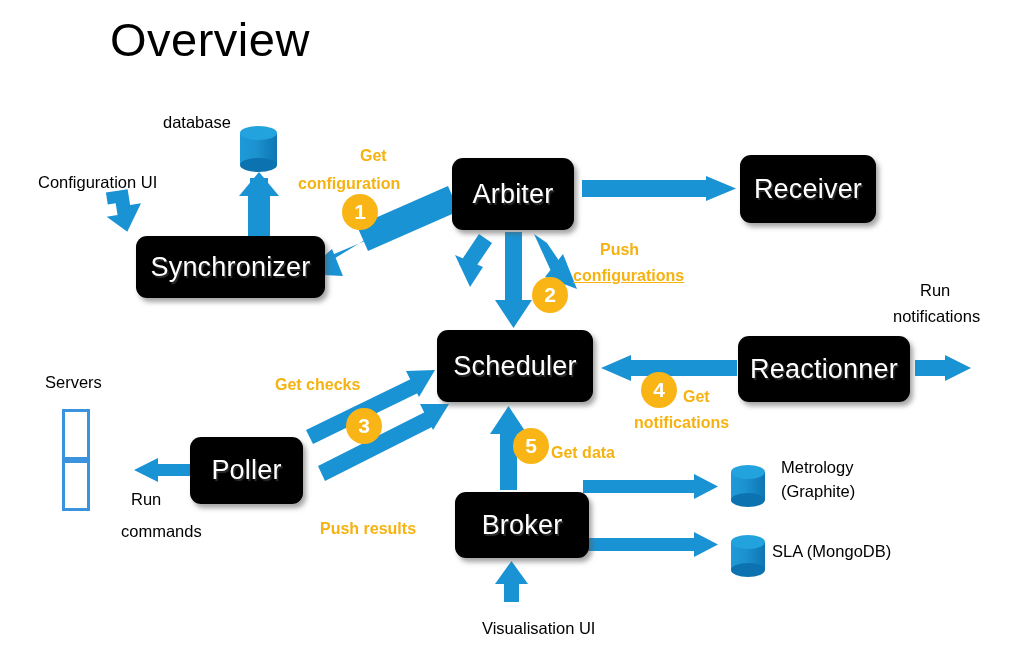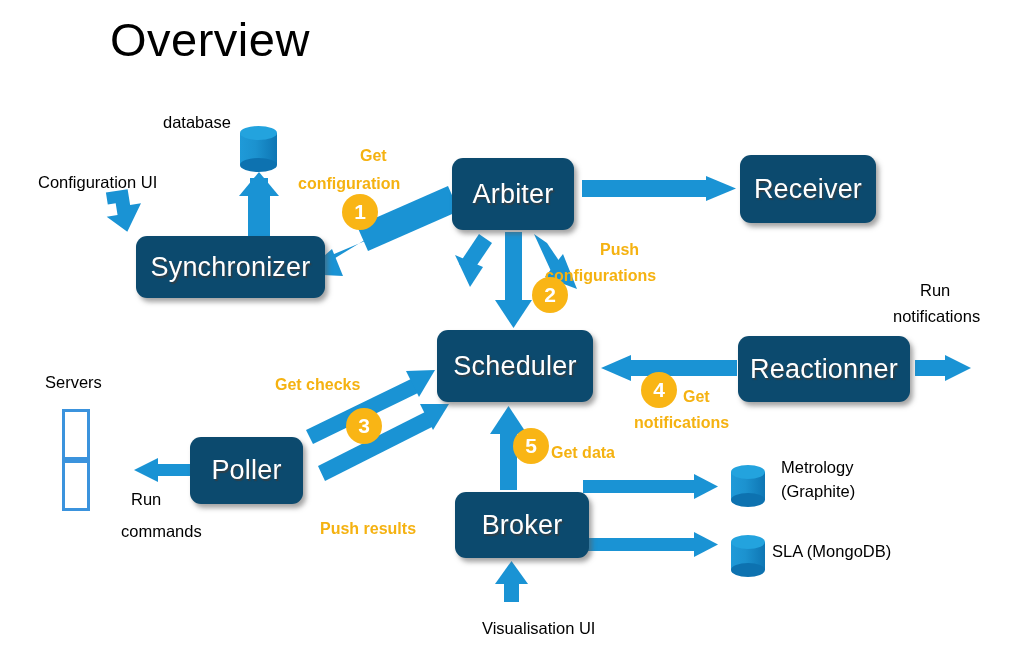--- a/index.html
+++ b/index.html
@@ -8,21 +8,21 @@
     background:#ffffff;
     font-family:"Liberation Sans", sans-serif;
     overflow:hidden;
     position:relative;
   }
   #stage{position:absolute;left:0;top:0;width:1016px;height:653px;}
   #svg-layer{position:absolute;left:0;top:0;width:1016px;height:653px;}
 
   .node{
     position:absolute;
-    background:#0c4a6e;
+    background:#000000;
     border-radius:11px;
     box-shadow:3px 4px 5px rgba(90,90,90,0.55);
     display:flex;align-items:center;justify-content:center;
     color:#ffffff;
     text-shadow:1.5px 1.5px 1px rgba(60,60,60,0.75);
     font-size:27px;
     font-weight:400;
     letter-spacing:0.2px;
     white-space:nowrap;
   }
@@ -244,21 +244,21 @@
   <div class="plain-label" style="left:131px;top:489px;">Run</div>
   <div class="plain-label" style="left:99px;top:521px;margin-left:22px;">commands</div>
   <div class="plain-label" style="left:920px;top:280px;">Run</div>
   <div class="plain-label" style="left:893px;top:306px;">notifications</div>
   <div class="plain-label" style="left:482px;top:618px;">Visualisation UI</div>
 
   <div class="gold-label" style="left:360px;top:146px;">Get</div>
   <div class="gold-label" style="left:298px;top:174px;">configuration</div>
 
   <div class="gold-label" style="left:600px;top:240px;">Push</div>
-  <div class="gold-label" style="left:545px;top:266px;">configurations</div>
+  <div class="gold-label" style="left:573px;top:266px;text-decoration:underline;">configurations</div>
 
   <div class="gold-label" style="left:275px;top:375px;">Get checks</div>
   <div class="gold-label" style="left:320px;top:478px;margin-top:41px;">Push  results</div>
 
   <div class="gold-label" style="left:683px;top:387px;">Get</div>
   <div class="gold-label" style="left:634px;top:413px;">notifications</div>
 
   <div class="gold-label" style="left:551px;top:443px;">Get data</div>
 
   <div class="step-badge" style="left:342px;top:194px;">

